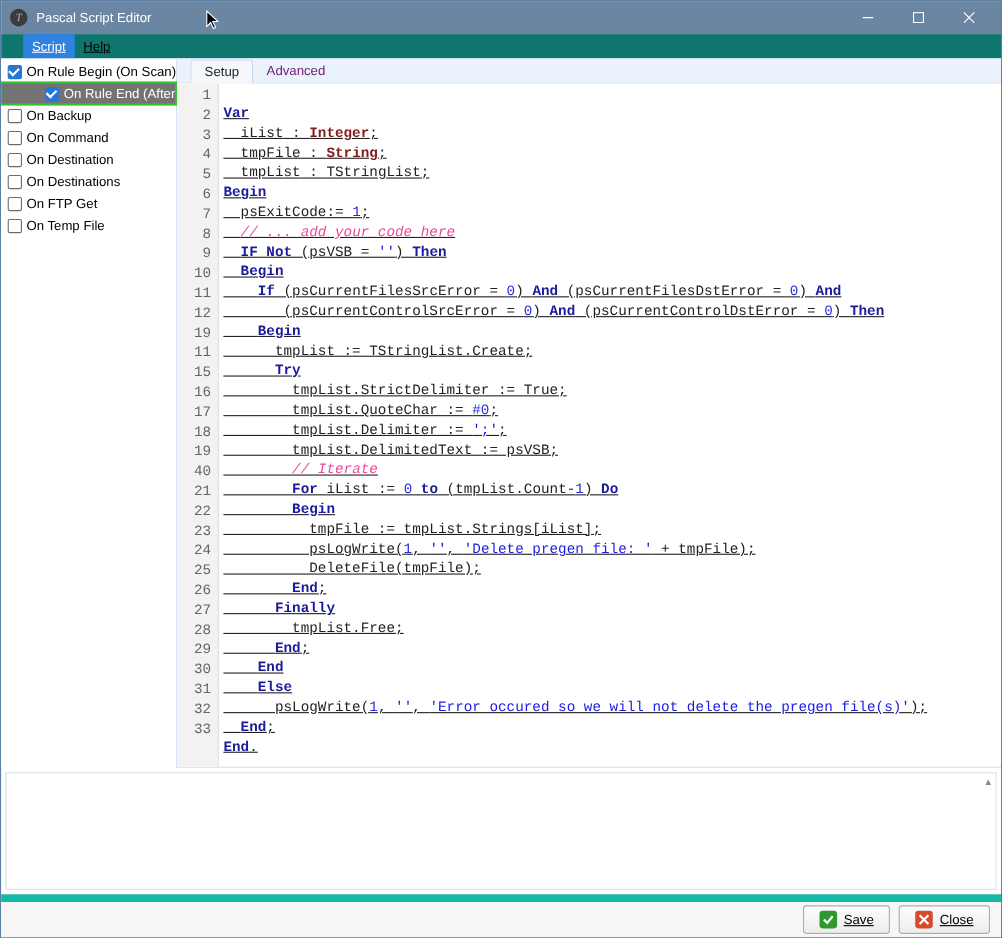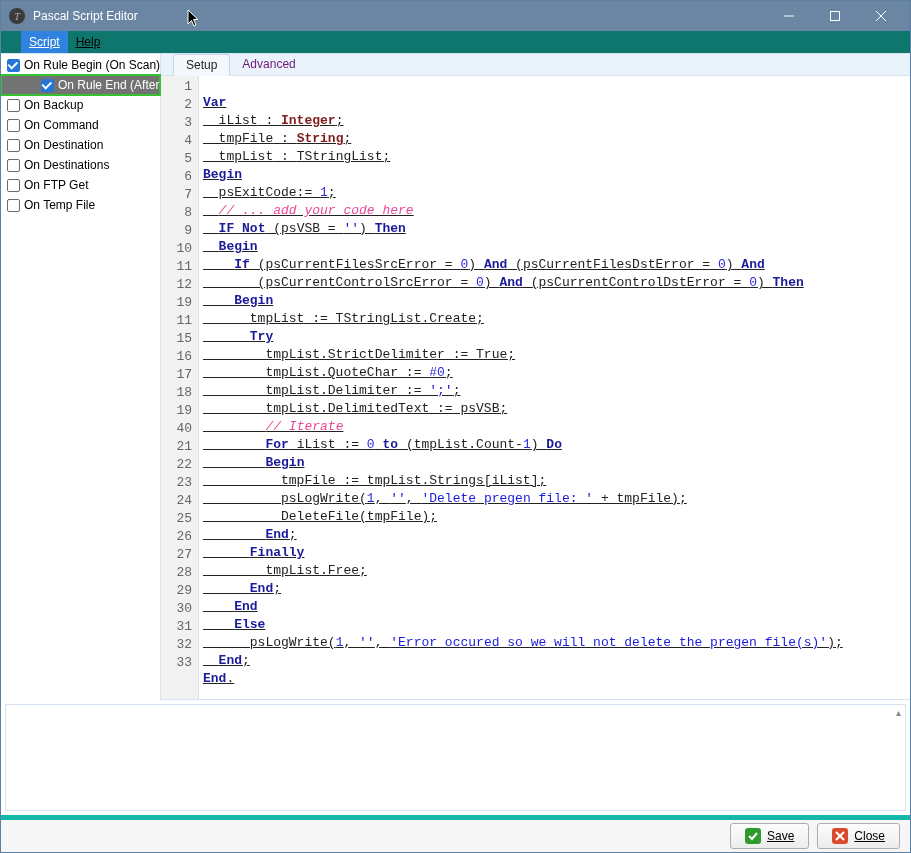--- a/index.html
+++ b/index.html
@@ -194,21 +194,21 @@
   
   .bottombar {
     height:36px;
     display:flex;
     justify-content:flex-end;
     align-items:center;
     gap:8px;
     padding:16px 10px;
     flex-shrink:0;
     background:#f6f6f6;
-    border-top:5px solid #14b8a6;
+    border-top:7px solid #14b8a6;
   }
   .btn {
     display:flex;
     align-items:center;
     gap:6px;
     padding:4px 14px;
     border:1px solid #adadad;
     border-radius:3px;
     background:linear-gradient(#fdfdfd,#ececec);
     cursor:pointer;

